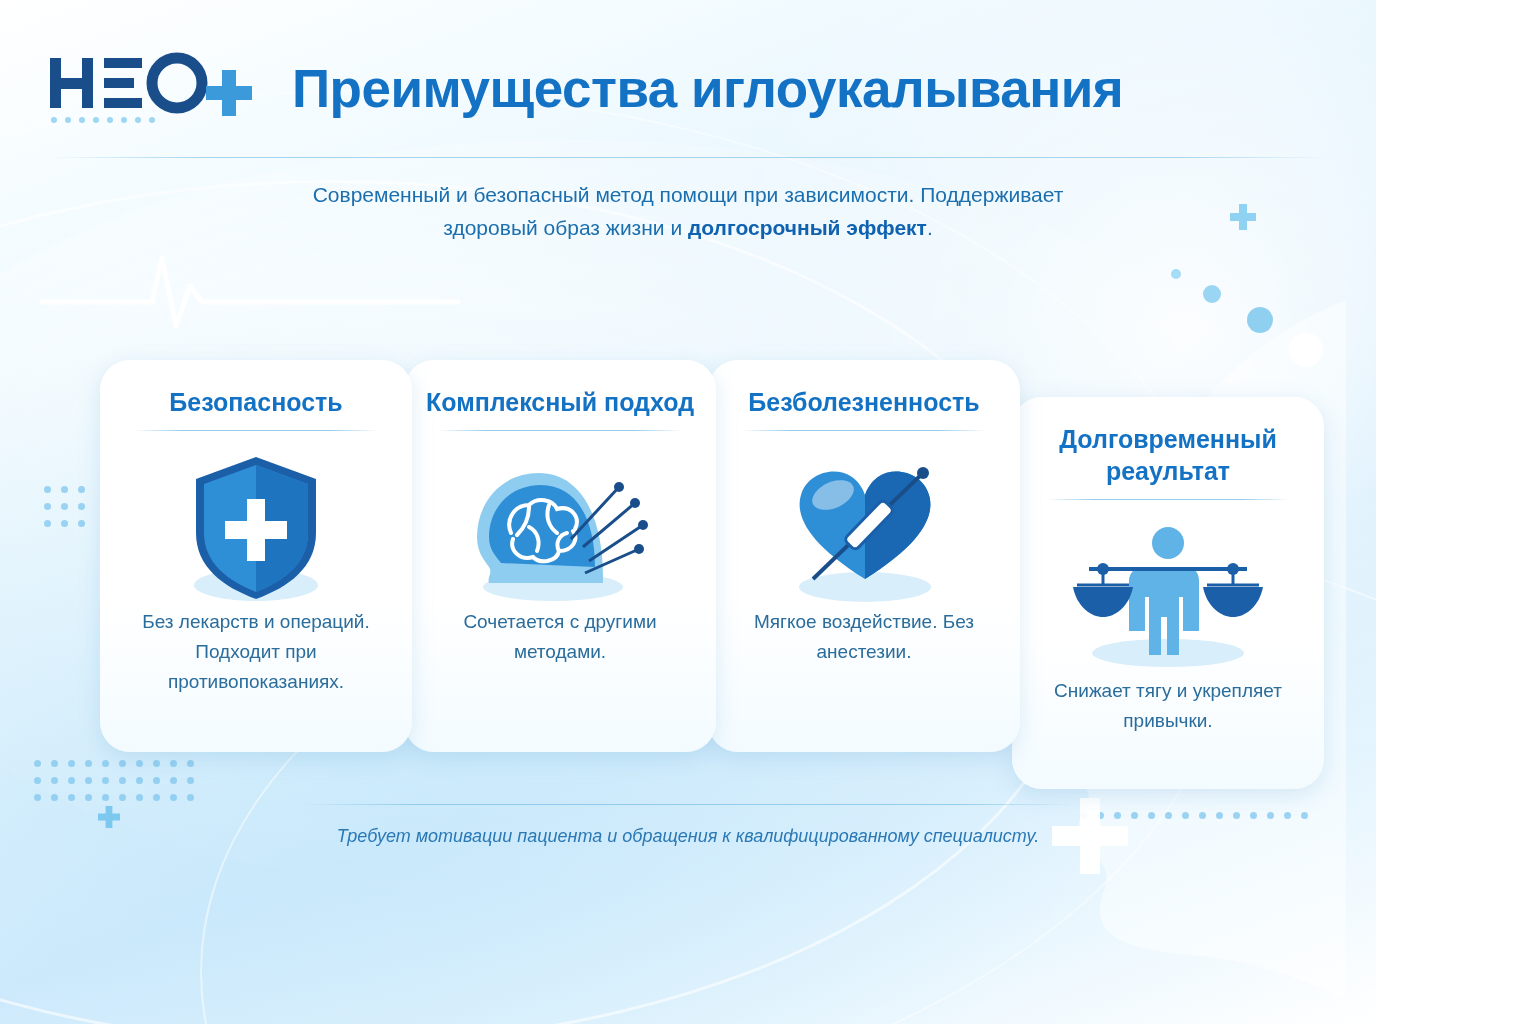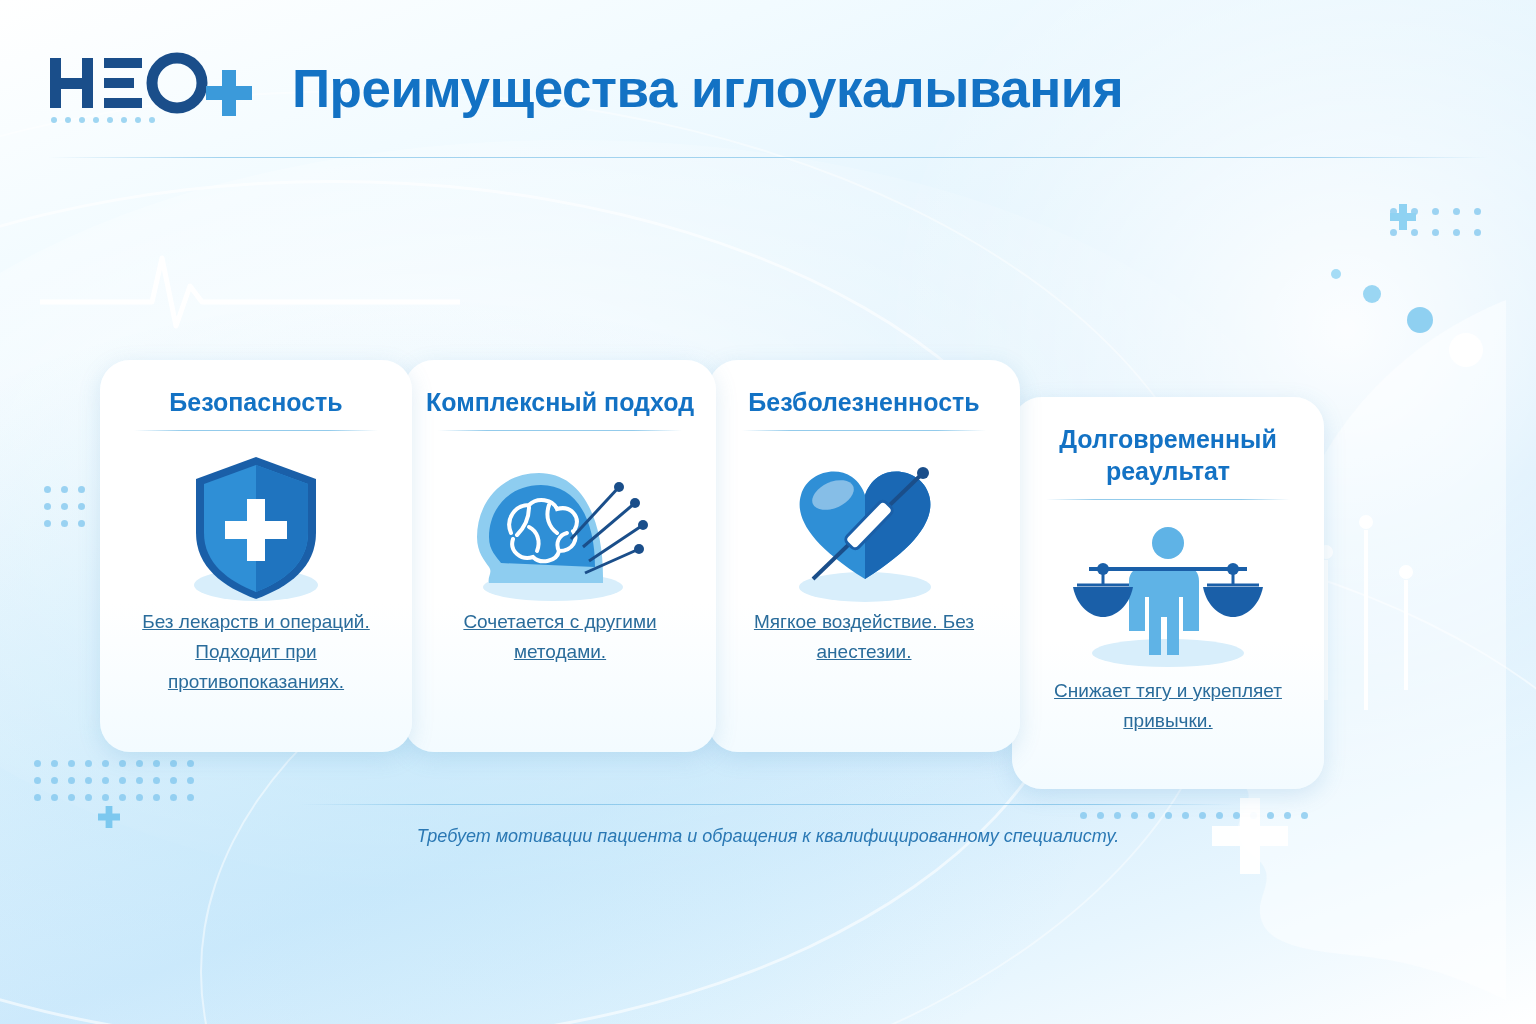--- a/index.html
+++ b/index.html
@@ -5,21 +5,21 @@
   html, body {
     margin: 0;
     padding: 0;
     background: #ffffff;
   }
   body {
     font-family: "Liberation Sans", sans-serif;
   }
   #poster {
     position: relative;
-    width: 1536px;
+    width: 1376px;
     height: 1024px;
     overflow: hidden;
     background: linear-gradient(160deg, #ffffff 0%, #f2fbff 18%, #dff2fd 45%, #cfeafc 65%, #e8f6fe 85%, #ffffff 100%);
   }
   
   .bg-layer {
     position: absolute;
     inset: 0;
     pointer-events: none;
   }
@@ -181,21 +181,20 @@
     height: 160px;
     display: flex;
     align-items: center;
     justify-content: center;
   }
   .card-text {
     font-size: 19px;
     line-height: 30px;
     color: #2a6c9b;
     padding: 0 6px;
-    text-decoration: underline;
   }
 
   
   .footer-rule {
     position: absolute;
     left: 300px; right: 300px;
     top: 804px;
     height: 1px;
     background: linear-gradient(90deg, rgba(120,190,230,0) 0%, rgba(120,190,230,0.7) 15%, rgba(120,190,230,0.7) 85%, rgba(120,190,230,0) 100%);
   }
@@ -358,20 +357,24 @@
           <circle cx="78" cy="72" r="3"></circle>
         <circle cx="92" cy="72" r="3"></circle>
           <circle cx="106" cy="72" r="3"></circle>
       </g>
     </svg>
 
     <div class="page-title">Преимущества иглоукалывания</div>
     <div class="header-rule"></div>
   </div>
 
+  <div class="intro">
+    <span>Современный и безопасный метод помощи при зависимости. Поддерживает</span><br>
+    <span>здоровый образ жизни и </span><b>долгосрочный эффект</b><span>.</span>
+  </div>
 
   <div class="cards">
 
     <div class="card">
       <div class="card-title">Безопасность</div>
       <div class="card-title-rule"></div>
       <div class="card-icon">
         <svg width="150" height="160" viewBox="0 0 150 160">
           <ellipse cx="75" cy="138" rx="62" ry="16" fill="#d8eefb"></ellipse>
           <path d="M75 10 L135 32 V86 C135 120 108 140 75 152 C42 140 15 120 15 86 V32 Z" fill="#1a5fa8"></path>

